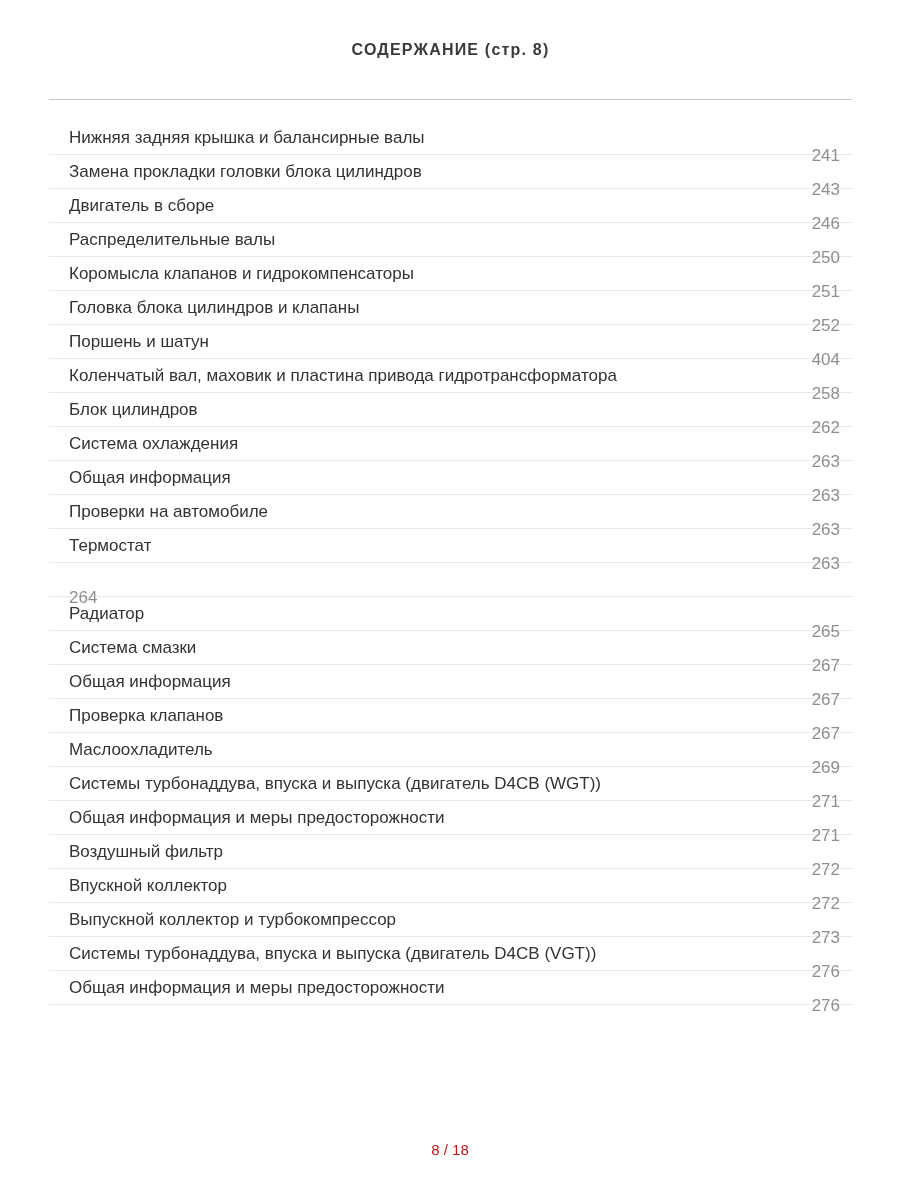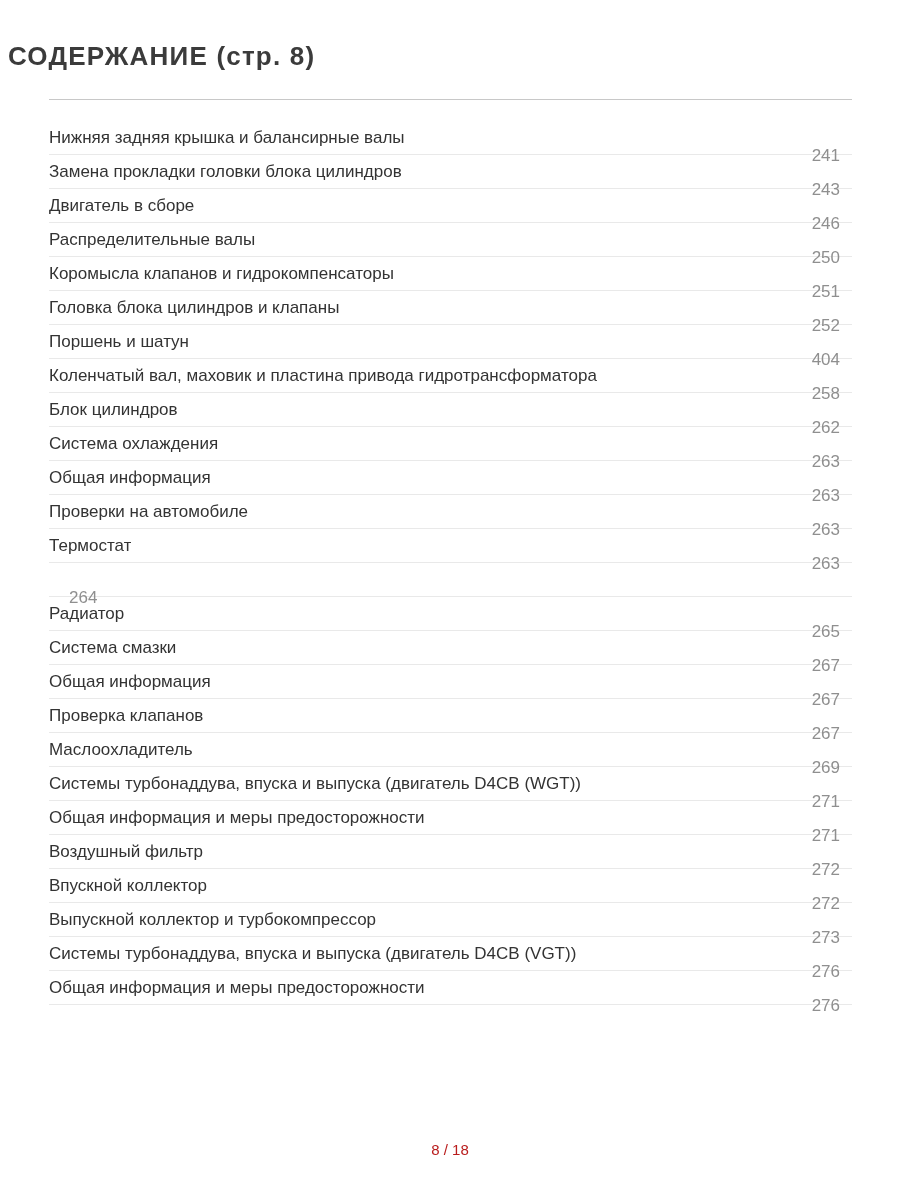--- a/index.html
+++ b/index.html
@@ -11,23 +11,24 @@
     position: relative;
     width: 900px;
     height: 1200px;
     background: #ffffff;
     overflow: hidden;
     font-family: "Liberation Sans", "DejaVu Sans", sans-serif;
   }
   .title {
     position: absolute;
     top: 41px;
-    left: 8px;
+    left: 1px;
     right: 0;
-    font-size: 26px;
+    text-align: center;
+    font-size: 16px;
     font-weight: 700;
     letter-spacing: 1.2px;
     color: #3b3b3b;
   }
   .head-rule {
     position: absolute;
     top: 99px;
     left: 49px;
     right: 48px;
     height: 0;
@@ -46,20 +47,21 @@
     box-sizing: border-box;
     height: 34px;
     padding-right: 12px;
     border-bottom: 1px solid #e9e9e9;
   }
   .toc-label {
     font-size: 17px;
     color: #333333;
     white-space: nowrap;
     overflow: hidden;
+    margin-left: 20px;
   }
   .toc-page {
     font-size: 17px;
     color: #8f8f8f;
     margin-left: 20px;
     flex-shrink: 0;
     margin-top: 36px;
   }
   .footer {
     position: absolute;

